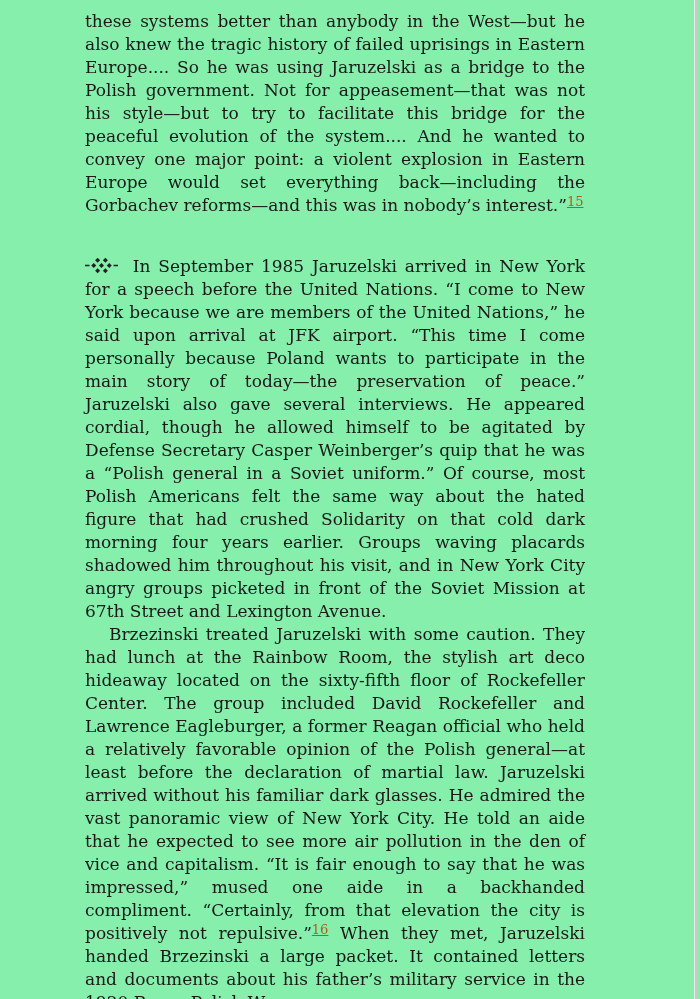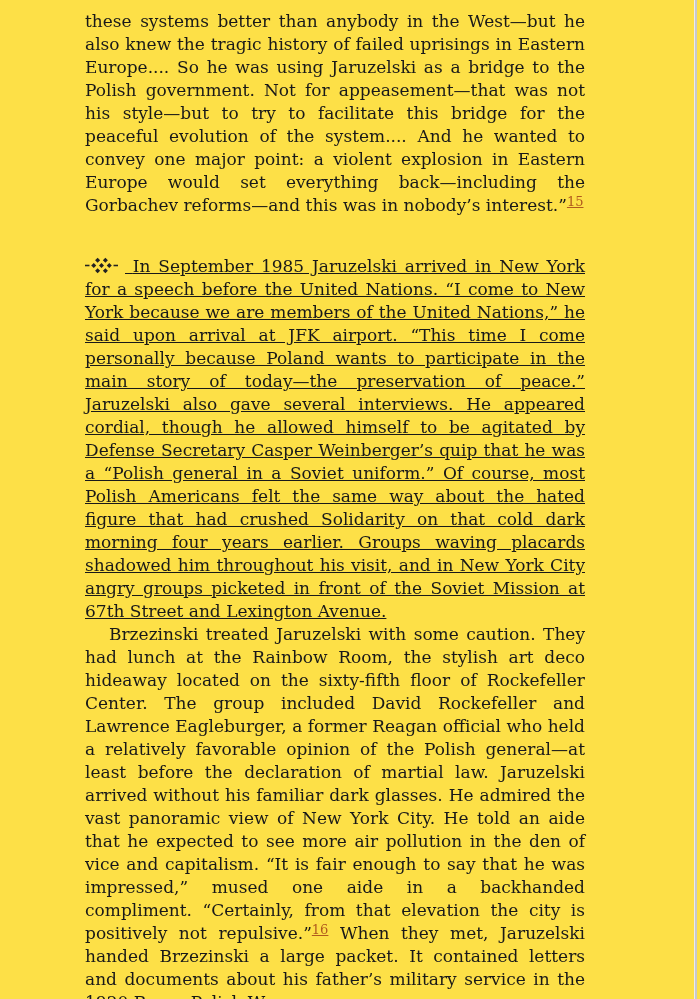--- a/index.html
+++ b/index.html
@@ -1,36 +1,36 @@
 <!DOCTYPE html>
 <html><head>
 <meta charset="utf-8">
 <style>
   html, body { margin: 0; padding: 0; background: #ffffff; }
   .page {
     position: relative;
     width: 700px;
     height: 999px;
-    background: #fde047;
+    background: #86efac;
     overflow: hidden;
     font-family: "DejaVu Serif", "Liberation Serif", serif;
   }
   .text-column {
     position: absolute;
     left: 85px;
     top: 10px;
     width: 500px;
     color: #191919;
     font-size: 17px;
     line-height: 23px;
     text-align: justify;
     hyphens: none;
   }
   .para { margin: 0; }
-  .para.space-before { margin-top: 38px; text-decoration: underline; }
+  .para.space-before { margin-top: 38px; }
   .para.indent { text-indent: 24px; }
   .ornament-wrap { display: inline-block; text-indent: 0; margin-right: 7px; }
   .ornament-wrap svg { vertical-align: -3px; }
   sup.fn {
     font-size: 13px;
     line-height: 0;
     vertical-align: baseline;
     position: relative;
     top: -0.38em;
   }

